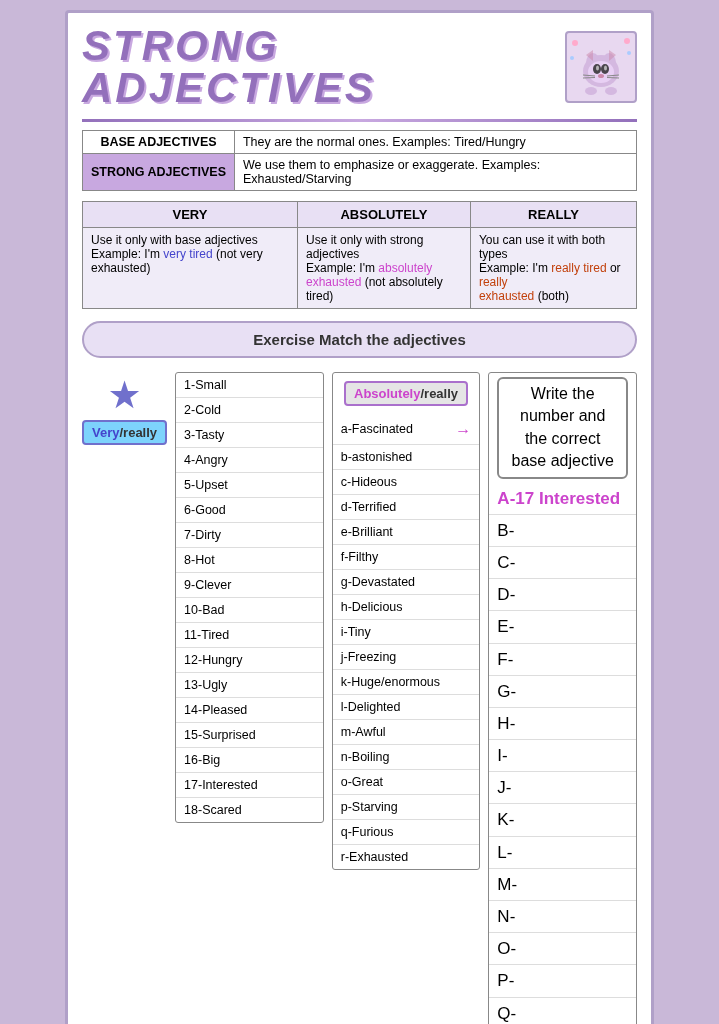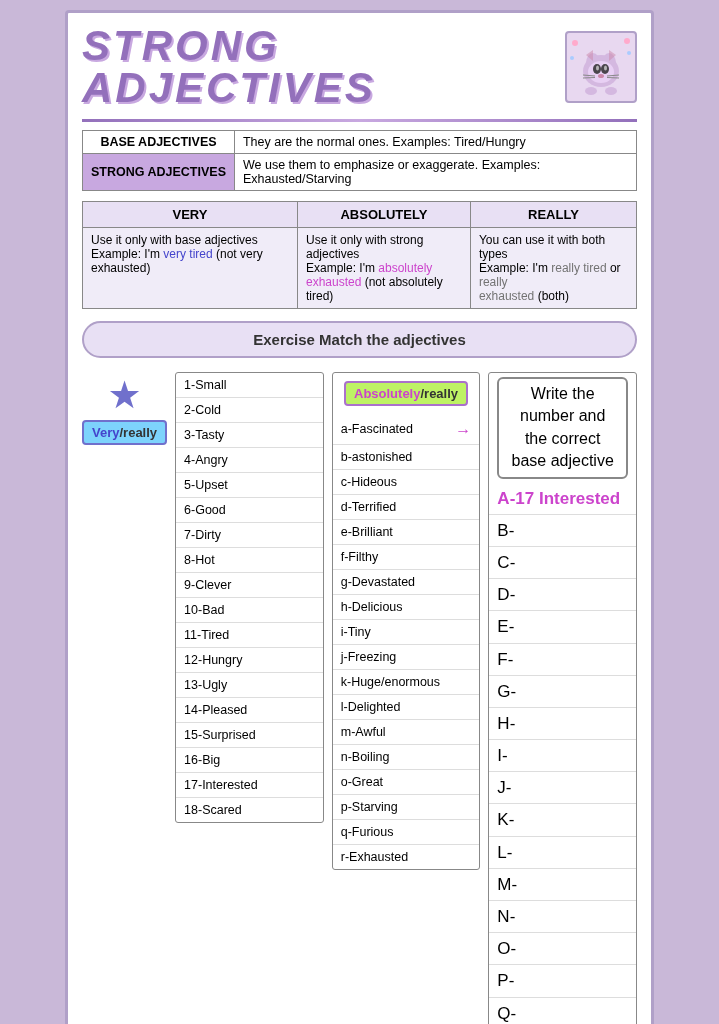--- a/index.html
+++ b/index.html
@@ -96,21 +96,21 @@
       background: #e8e0f4;
     }
     .adverb-table td {
       border: 1px solid #888;
       padding: 5px 8px;
       font-size: 12px;
       vertical-align: top;
     }
     .very-color { color: #4444cc; }
     .abs-color { color: #cc44cc; }
-    .really-color { color: #737373; }
+    .really-color { color: #c2410c; }
 
     
     .exercise-banner {
       background: #e8e0f4;
       border: 2px solid #b0a0c8;
       border-radius: 20px;
       text-align: center;
       padding: 8px;
       font-size: 15px;
       font-weight: bold;
@@ -159,21 +159,21 @@
       padding: 0;
       flex: 1;
     }
     .abs-label {
       border: 2px solid #aa70cc;
       border-radius: 4px;
       padding: 3px 8px;
       font-size: 13px;
       font-weight: bold;
       color: #333;
-      background: #bef264;
+      background: #e5e5e5;
       margin: 4px auto;
       display: inline-block;
     }
     .abs-label .abs { color: #cc44cc; }
 
     .right-header-box {
       border: 2px solid #888;
       border-radius: 6px;
       padding: 4px 8px;
       font-size: 16px;

